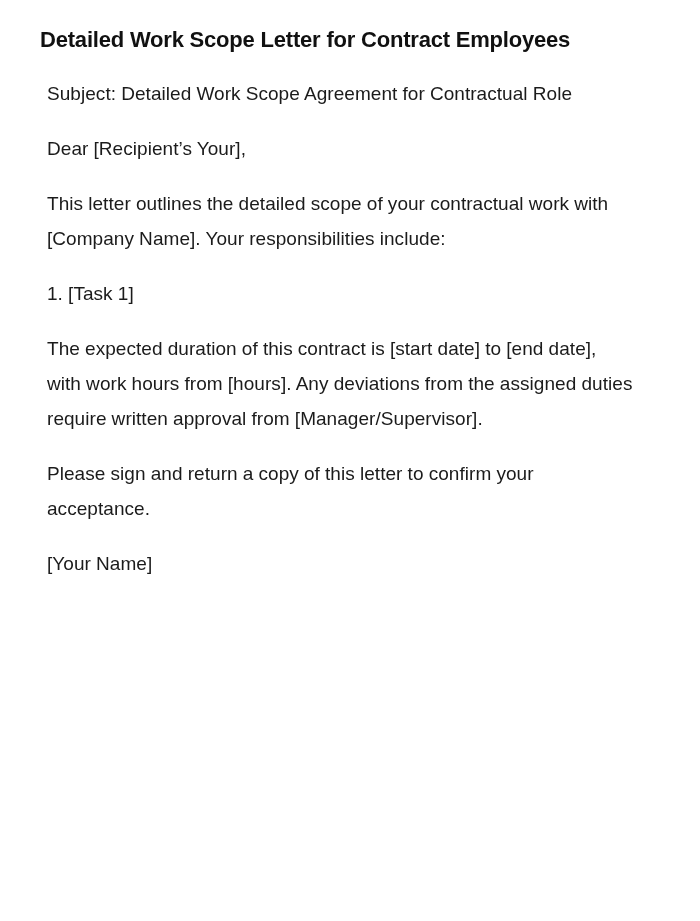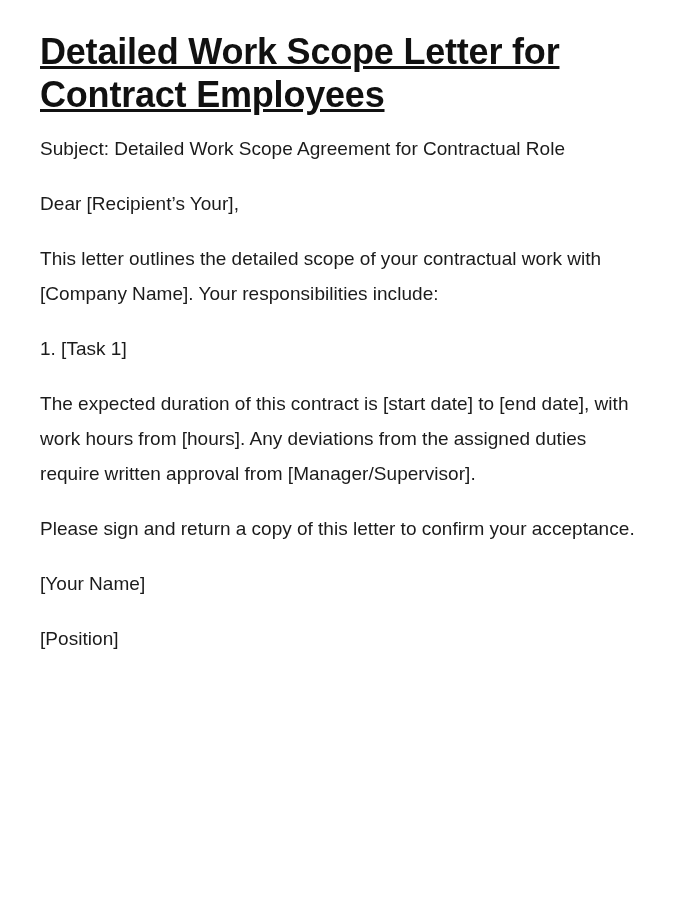--- a/index.html
+++ b/index.html
@@ -16,33 +16,32 @@
     -webkit-font-smoothing: antialiased;
   }
   .page {
     width: 700px;
     min-height: 921px;
     box-sizing: border-box;
     padding: 18px 60px 24px 40px;
     background: #ffffff;
   }
   .doc-title {
-    margin: 12px 0 0 0;
+    margin: 0 0 0 0;
     padding: 0;
-    font-size: 36px;
+    font-size: 22px;
     font-weight: 700;
     line-height: 43px;
     letter-spacing: -0.2px;
     color: #111111;
     font-stretch: condensed;
     max-width: 600px;
-    text-decoration: underline;
   }
   .doc-body {
-    margin: 0;
+    margin: 7px;
     padding: 0;
     max-width: 600px;
   }
   .para {
     margin: 0;
     padding: 0;
     font-size: 19px;
     line-height: 35px;
     font-weight: 400;
     color: #1b1b1b;
@@ -65,16 +64,15 @@
   <h1 class="doc-title">Detailed Work Scope Letter for Contract Employees</h1>
 
   <div class="doc-body">
     <p class="para first-para">Subject: Detailed Work Scope Agreement for Contractual Role</p>
     <p class="para">Dear [Recipient’s Your],</p>
     <p class="para">This letter outlines the detailed scope of your contractual work with [Company Name]. Your responsibilities include:</p>
     <p class="para">1. [Task 1]</p>
     <p class="para">The expected duration of this contract is [start date] to [end date], with work hours from [hours]. Any deviations from the assigned duties require written approval from [Manager/Supervisor].</p>
     <p class="para">Please sign and return a copy of this letter to confirm your acceptance.</p>
     <p class="para">[Your Name]</p>
-    <p class="para">[Position]</p>
   </div>
 
 </div>
 
 </body></html>

